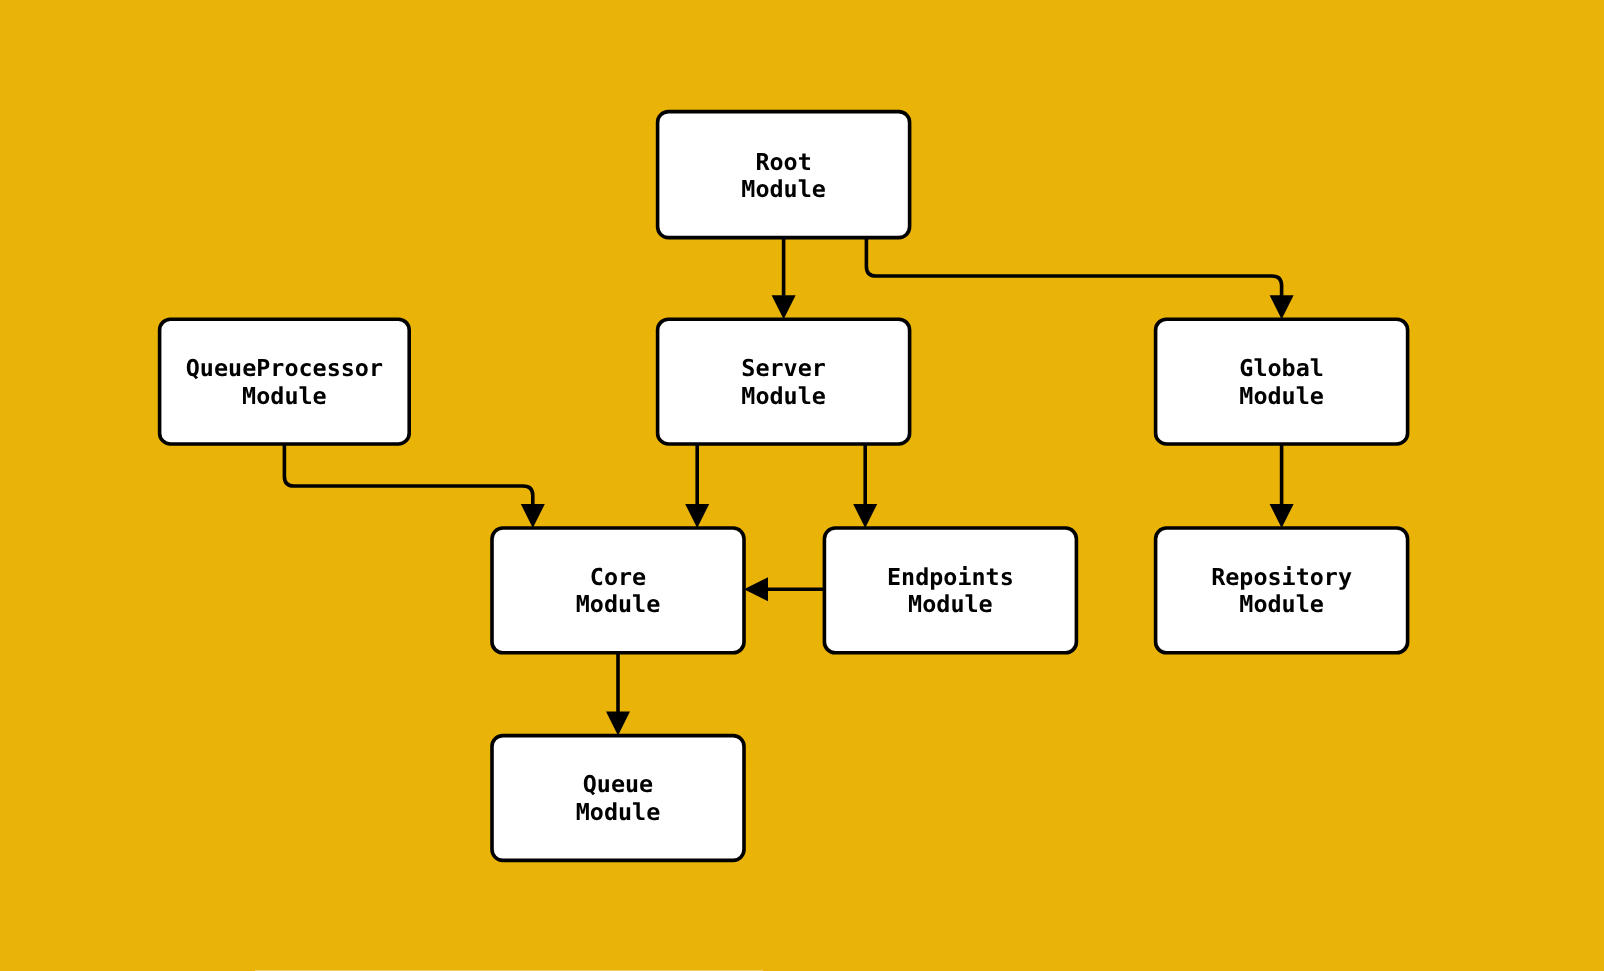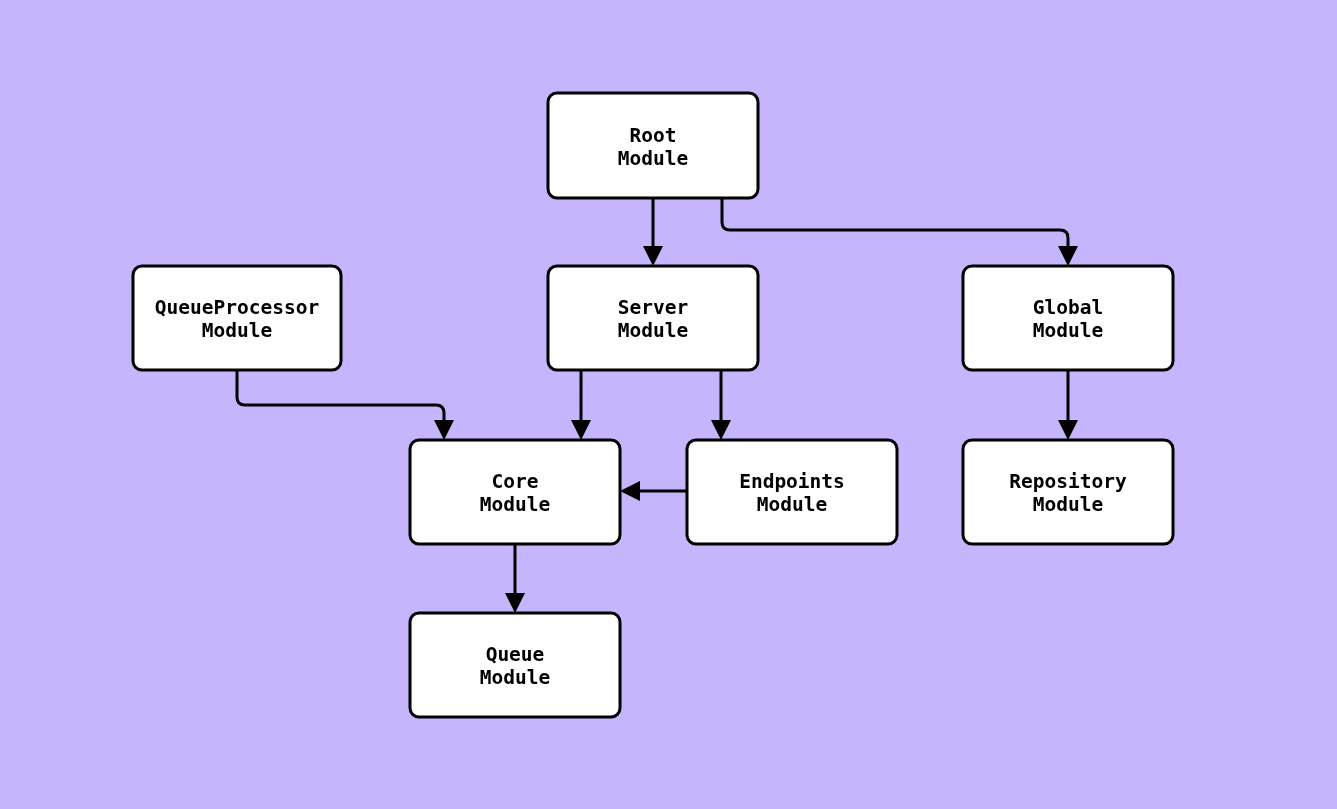--- a/index.html
+++ b/index.html
@@ -10,21 +10,21 @@
   body {
     width: 1337px;
     height: 809px;
     overflow: hidden;
     font-family: "DejaVu Sans Mono", "Liberation Mono", monospace;
   }
   #diagram-canvas {
     position: relative;
     width: 1337px;
     height: 809px;
-    background: #c4b5fd;
+    background: #eab308;
   }
   #diagram-svg {
     position: absolute;
     top: 0;
     left: 0;
     width: 1337px;
     height: 809px;
     display: block;
   }
   .node-rect {

